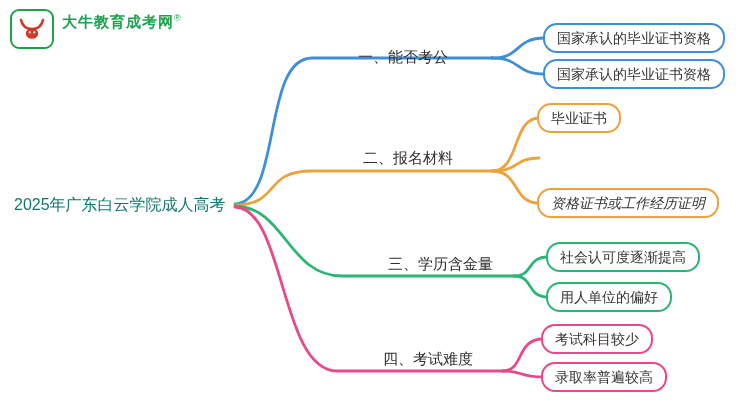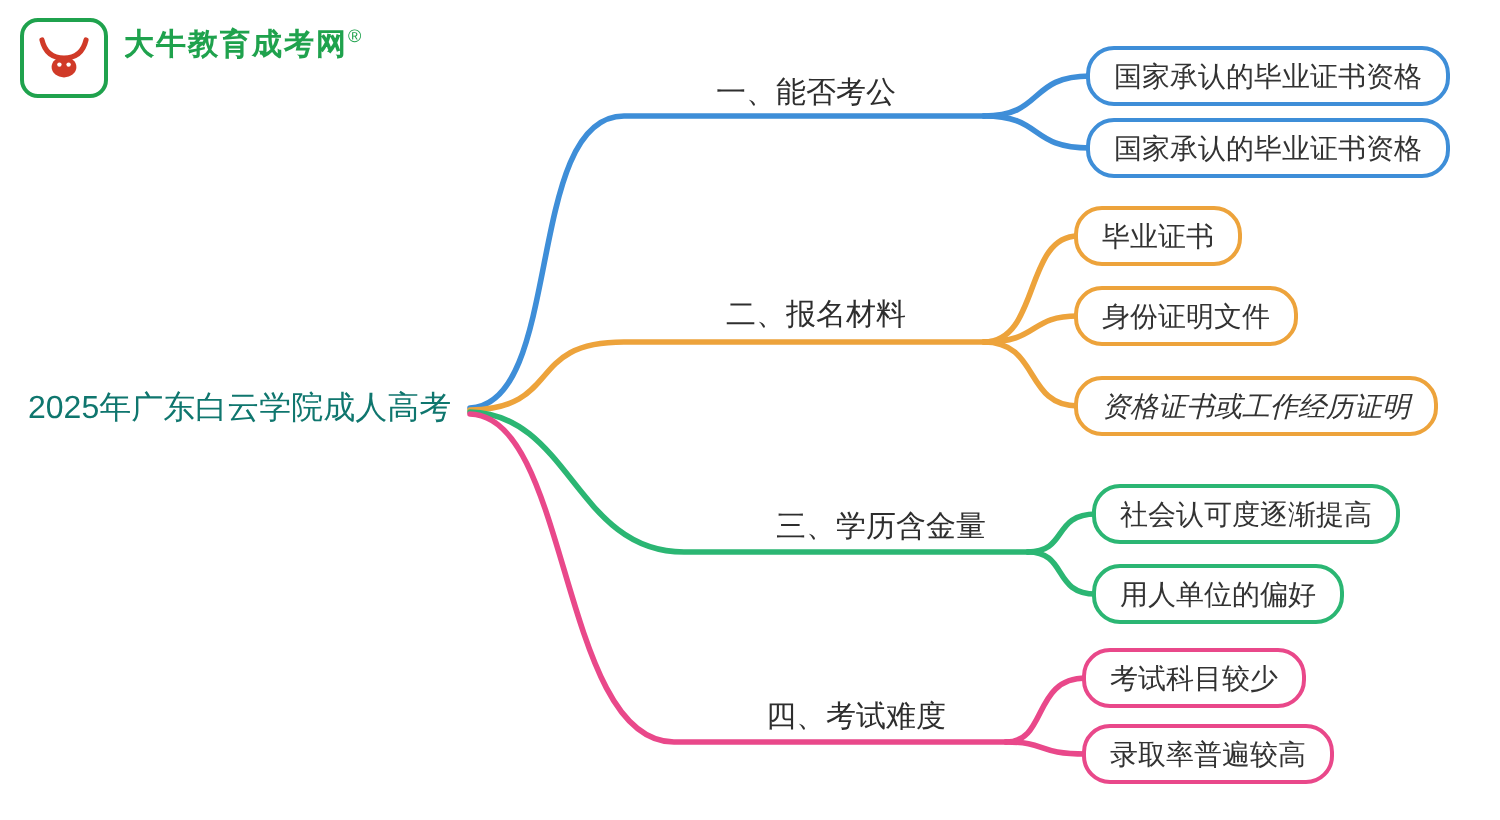--- a/index.html
+++ b/index.html
@@ -23,21 +23,21 @@
     white-space:nowrap; line-height:18px;
   }
   .branch-label {
     position:absolute; font-size:15px; color:#2e2e2e; white-space:nowrap; line-height:18px;
   }
   .node {
     position:absolute; background:#ffffff; border:2px solid #999; border-radius:14px;
     padding:3px 12px; font-size:14px; color:#333; white-space:nowrap; line-height:20px;
     box-sizing:border-box;
   }
-  .bl-1 { left:358px; top:38px; }
+  .bl-1 { left:358px; top:48px; }
   .bl-2 { left:363px; top:149px; }
   .bl-3 { left:388px; top:255px; }
   .bl-4 { left:383px; top:350px; }
   .n-1-0 { left:543px; top:23px; }
   .n-1-1 { left:543px; top:59px; }
   .n-2-0 { left:537px; top:103px; }
   .n-2-1 { left:537px; top:143px; }
   .n-2-2 { left:537px; top:188px; }
   .n-3-0 { left:546px; top:242px; }
   .n-3-1 { left:546px; top:282px; }
@@ -87,21 +87,20 @@
 
   <div class="branch-label bl-1">一、能否考公</div>
   <div class="branch-label bl-2">二、报名材料</div>
   <div class="branch-label bl-3">三、学历含金量</div>
   <div class="branch-label bl-4">四、考试难度</div>
 
   <div class="node n-1-0" style="border-color: rgb(62, 142, 216);">国家承认的毕业证书资格</div>
   <div class="node n-1-1" style="border-color: rgb(62, 142, 216);">国家承认的毕业证书资格</div>
 
   <div class="node n-2-0" style="border-color: rgb(237, 163, 59);">毕业证书</div>
-  <div class="node n-2-1" style="border-color: rgb(237, 163, 59);">身份证明文件</div>
   <div class="node n-2-2" style="border-color: rgb(237, 163, 59); font-style: italic;">资格证书或工作经历证明</div>
 
   <div class="node n-3-0" style="border-color: rgb(43, 182, 115);">社会认可度逐渐提高</div>
   <div class="node n-3-1" style="border-color: rgb(43, 182, 115);">用人单位的偏好</div>
 
   <div class="node n-4-0" style="border-color: rgb(233, 72, 138);">考试科目较少</div>
   <div class="node n-4-1" style="border-color: rgb(233, 72, 138);">录取率普遍较高</div>
 
 </div>
 

